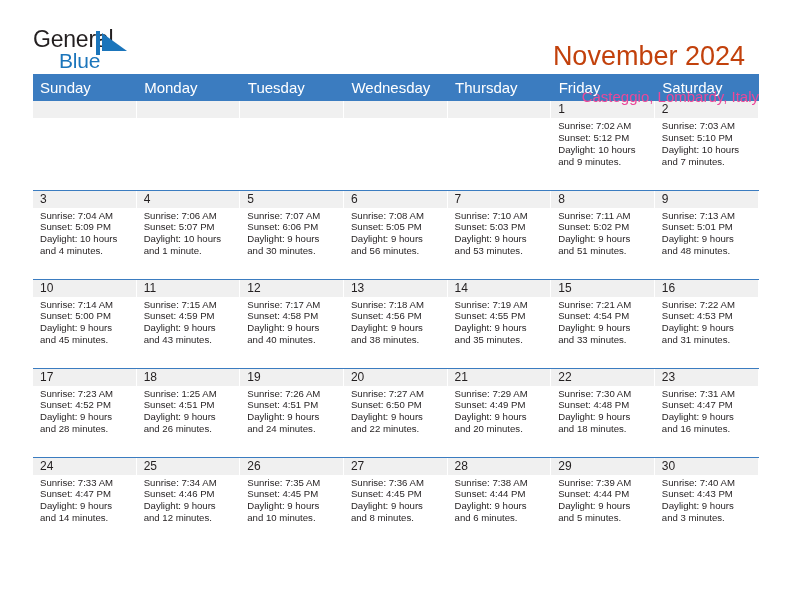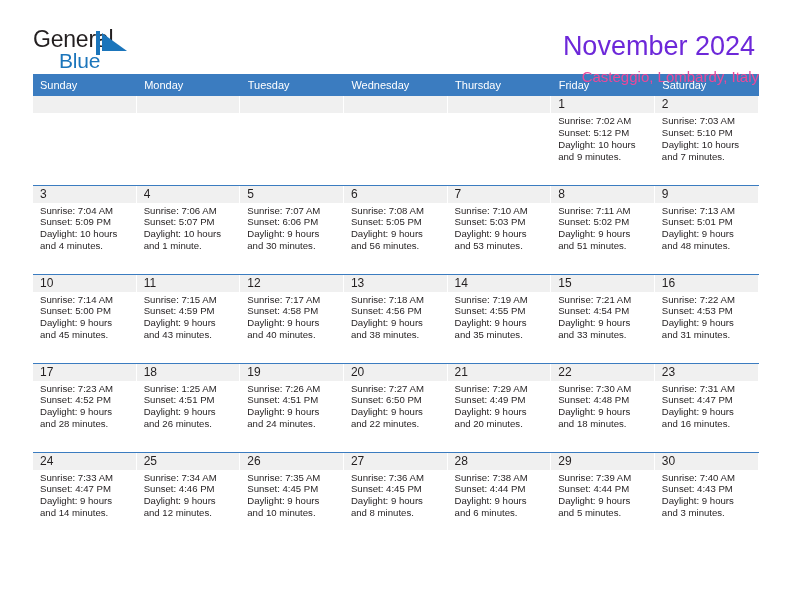--- a/index.html
+++ b/index.html
@@ -48,45 +48,45 @@
     letter-spacing: -0.2px;
   }
   .logo-mark {
     position: absolute;
     left: 63px; top: 5px;
     width: 33px; height: 24px;
   }
   .title-wrap { text-align: right; padding-top: 0px; }
   .cal-title {
     font-size: 27px;
-    color: #6d28d9;
+    color: #c2410c;
     font-weight: normal;
     line-height: 32px;
-    margin: 4px;
+    margin: 14px;
     letter-spacing: 0px;
   }
   .cal-subtitle {
     font-size: 15px;
     color: #ec4899;
     line-height: 22px;
     margin: 4px 0 0 0;
     font-weight: normal;
   }
 
   
   .calendar {
     width: 726px;
     border-collapse: collapse;
     table-layout: fixed;
     margin-top: 4px;
   }
   .calendar th {
     background: #3b7cc0;
     color: #ffffff;
-    font-size: 11px;
+    font-size: 15px;
     font-weight: normal;
     text-align: left;
     padding: 5px 0 5px 7px;
     height: 21px;
     border-right: 1px solid #3b7cc0;
   }
   .calendar td {
     width: 103.71px;
     height: 89px;
     vertical-align: top;

